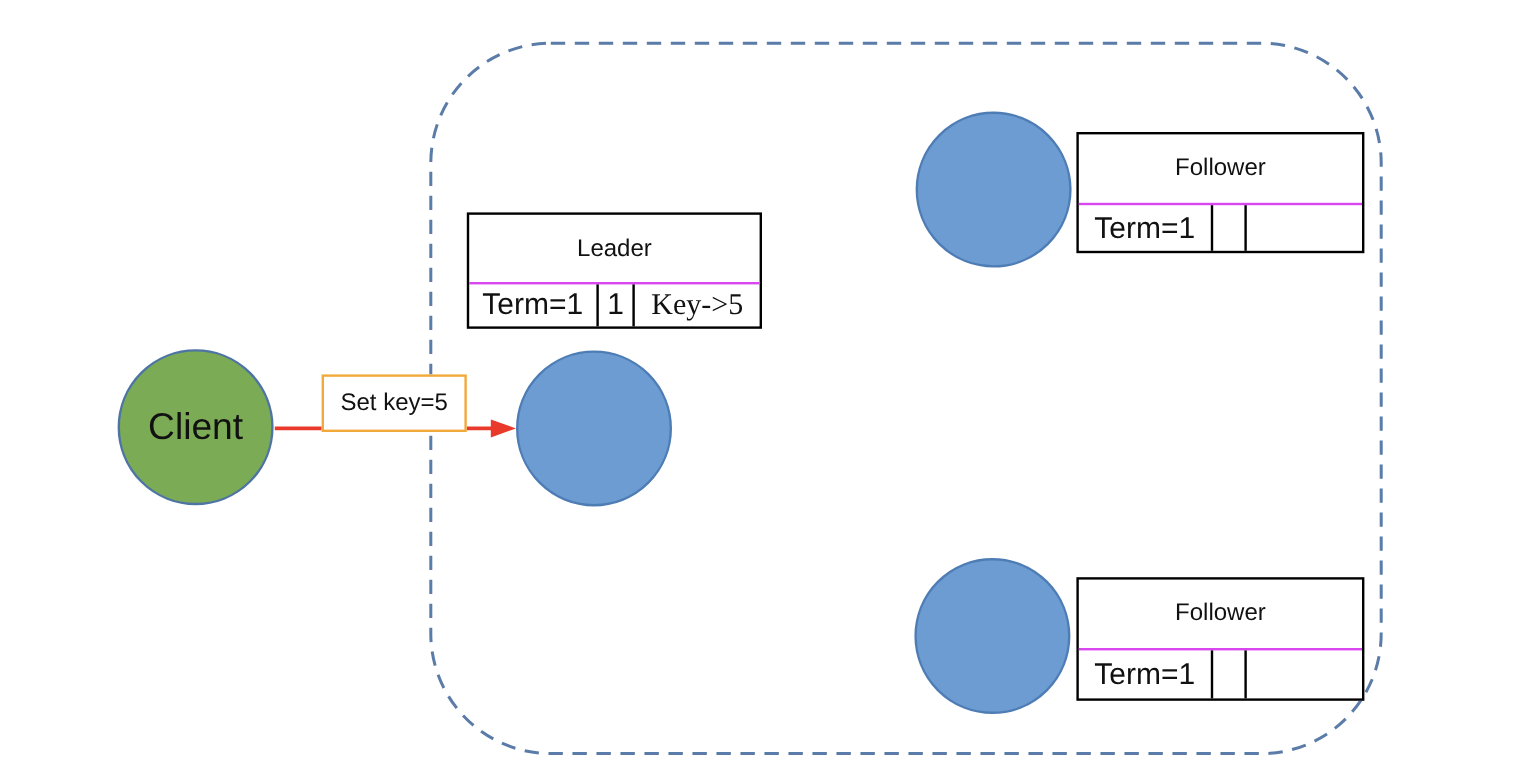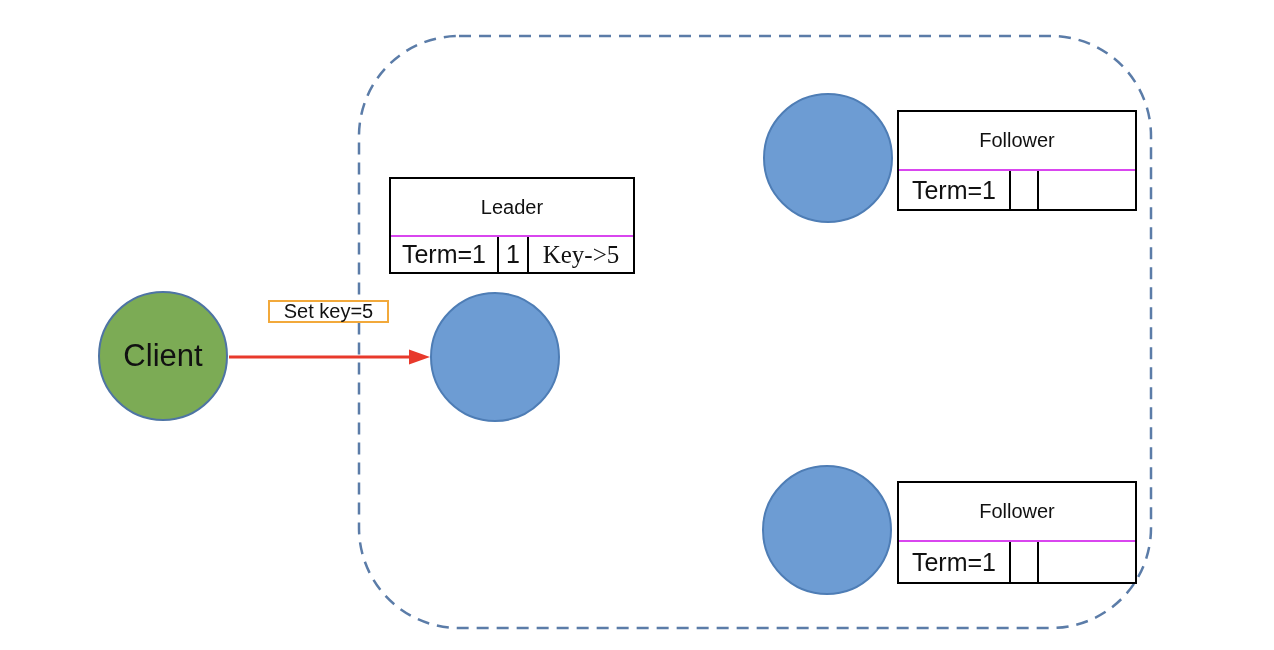--- a/index.html
+++ b/index.html
@@ -30,21 +30,21 @@
     font-size: 31px;
   }
   .node.peer { background: #6D9CD3; border: 2.5px solid #4E7DB5; }
   .node.leader   { left: 430px; top: 292px; width: 130px; height: 130px; }
   .node.f-top    { left: 763px; top: 93px;  width: 130px; height: 130px; }
   .node.f-bottom { left: 762px; top: 465px; width: 130px; height: 130px; }
 
   
   .msg-box {
     position: absolute;
-    left: 268px; top: 300px; width: 121px; height: 23px;
+    left: 268px; top: 312px; width: 121px; height: 48px;
     background: #ffffff;
     border: 2px solid #F2A93B;
     display: flex; align-items: center; justify-content: center;
     font-size: 20px;
     box-sizing: border-box;
   }
 
   
   .ntable {
     position: absolute;

